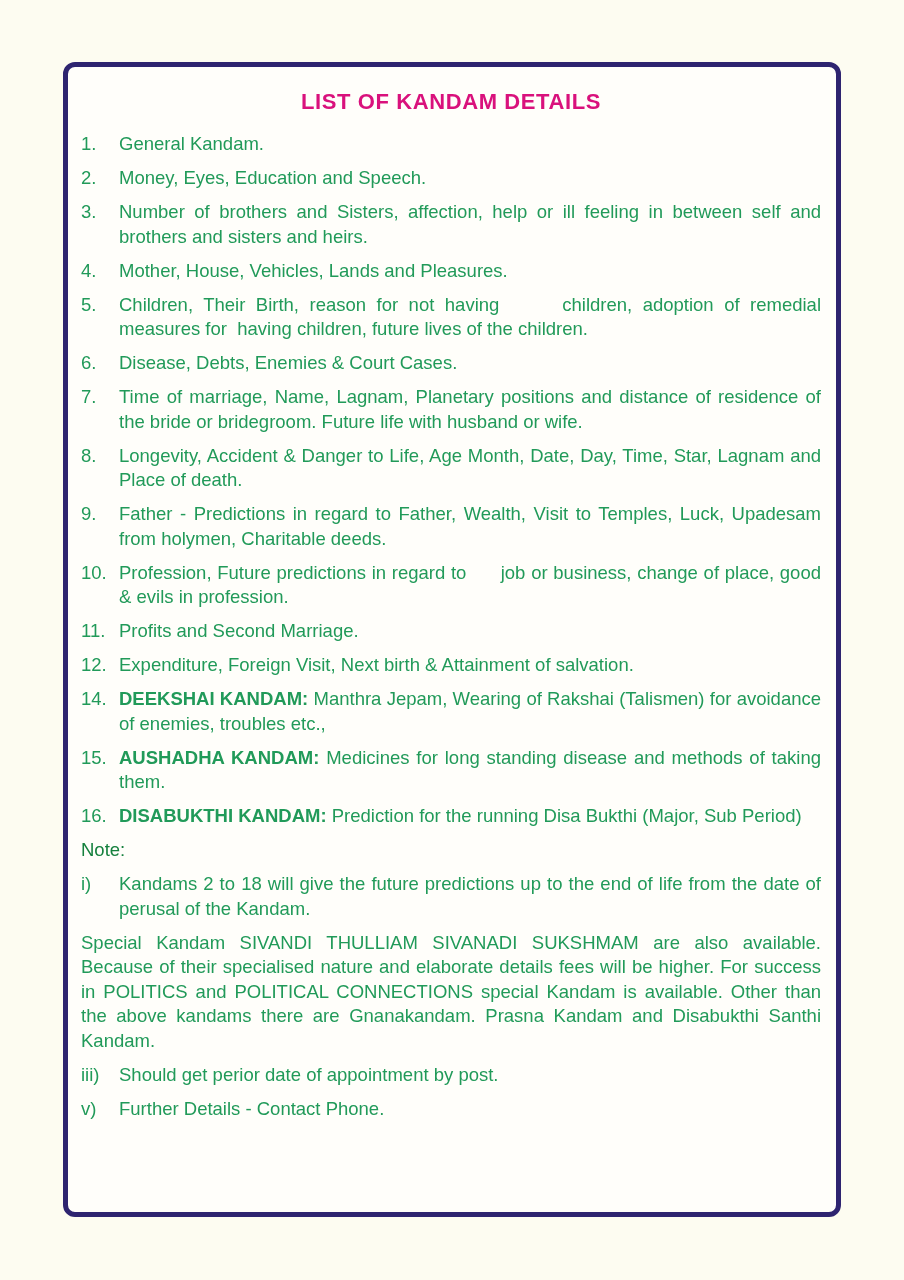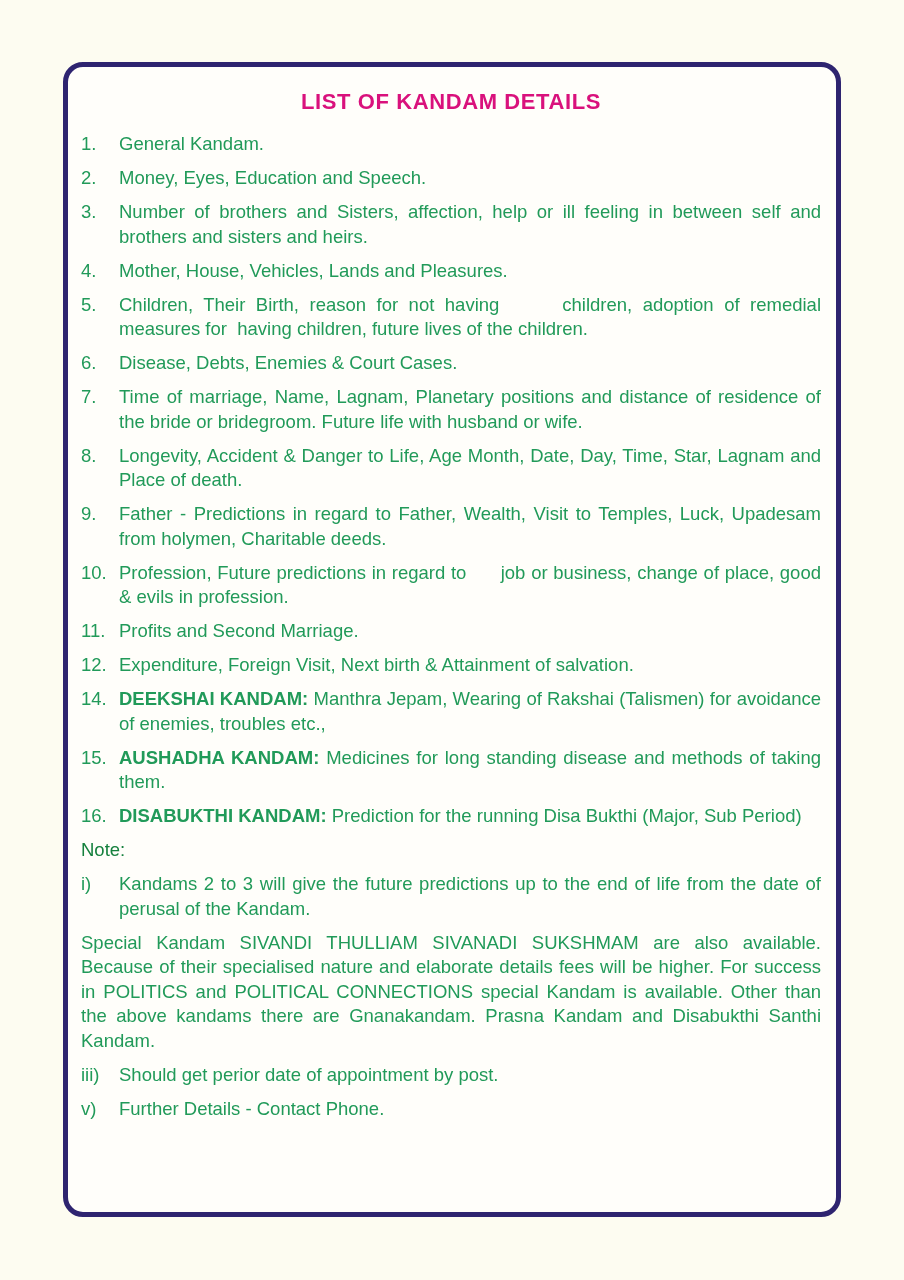--- a/index.html
+++ b/index.html
@@ -12,21 +12,21 @@
   }
   .card {
     position: absolute;
     left: 63px;
     top: 62px;
     width: 778px;
     height: 1155px;
     box-sizing: border-box;
     background: #fffefa;
     border: 5px solid #2e2470;
-    border-radius: 20px;
+    border-radius: 12px;
     padding: 18px 15px 0 13px;
     overflow: hidden;
   }
   .title {
     text-align: center;
     color: #d9117c;
     font-weight: bold;
     font-size: 22px;
     letter-spacing: 0.6px;
     margin: 4px 0 17px 0;
@@ -118,21 +118,21 @@
   </div>
   <div class="item">
     <span class="num">16.</span>
     <span class="txt"><b>DISABUKTHI KANDAM: </b><span>Prediction for the running Disa Bukthi (Major, Sub Period)</span></span>
   </div>
 
   <div class="note-label">Note:</div>
 
   <div class="note-row">
     <span class="num">i)</span>
-    <span class="txt">Kandams 2 to 3 will give the future predictions up to the end of life from the date of perusal of the Kandam.</span>
+    <span class="txt">Kandams 2 to 18 will give the future predictions up to the end of life from the date of perusal of the Kandam.</span>
   </div>
   <div class="note-row">
     <span class="txt">Special Kandam SIVANDI THULLIAM SIVANADI SUKSHMAM are also available. Because of their specialised nature and elaborate details fees will be higher. For success in POLITICS and POLITICAL CONNECTIONS special Kandam is available. Other than the above kandams there are Gnanakandam. Prasna Kandam and Disabukthi Santhi Kandam.</span>
   </div>
   <div class="note-row">
     <span class="num">iii)</span>
     <span class="txt">Should get perior date of appointment by post.</span>
   </div>
   <div class="note-row">
     <span class="num">v)</span>

